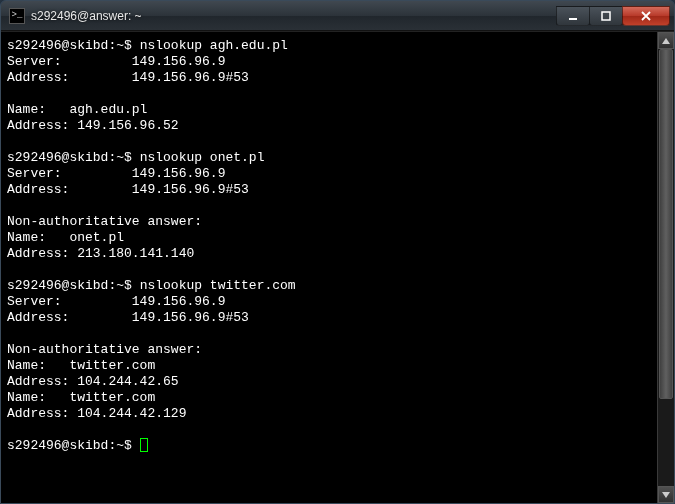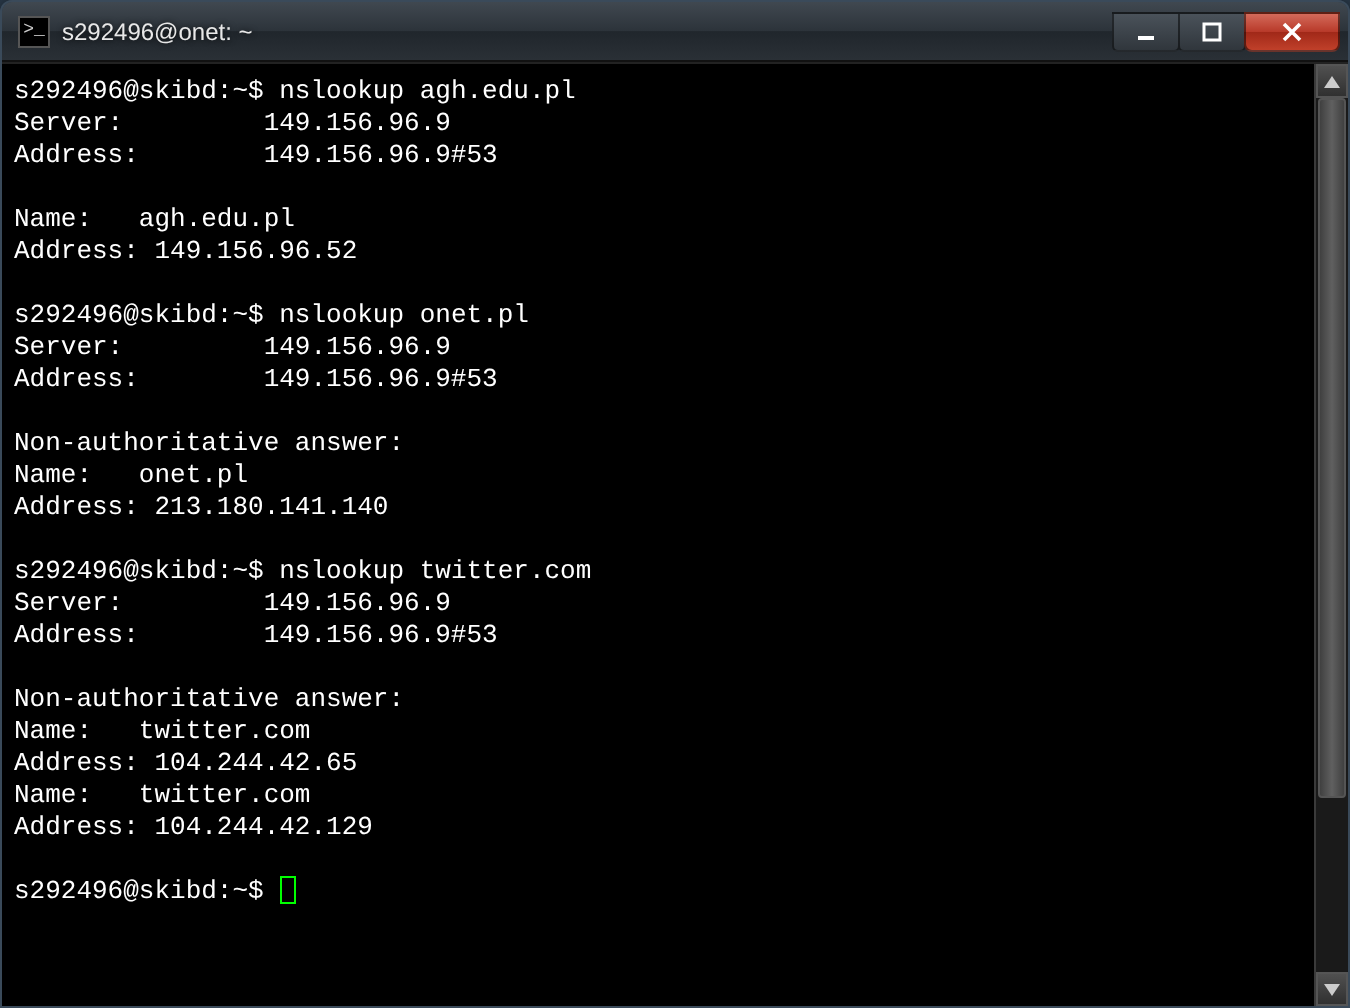--- a/index.html
+++ b/index.html
@@ -133,21 +133,21 @@
   .line { min-height: 16px; }
 </style>
 </head>
 <body>
 
 <div class="window">
   <div class="titlebar">
     <div class="title-icon">
       <span class="title-icon-inner">&gt;_</span>
     </div>
-    <div class="title-text">s292496@onet: ~</div>
+    <div class="title-text">s292496@answer: ~</div>
     <div class="win-buttons">
       <div class="win-btn">
         <svg width="10" height="10" viewBox="0 0 10 10">
             <rect x="1" y="7" width="8" height="2" fill="#fff"></rect>
           </svg>
       </div>
       <div class="win-btn">
         <svg width="10" height="10" viewBox="0 0 10 10">
             <rect x="1" y="1" width="8" height="8" fill="none" stroke="#fff" stroke-width="1.5"></rect>
           </svg>

